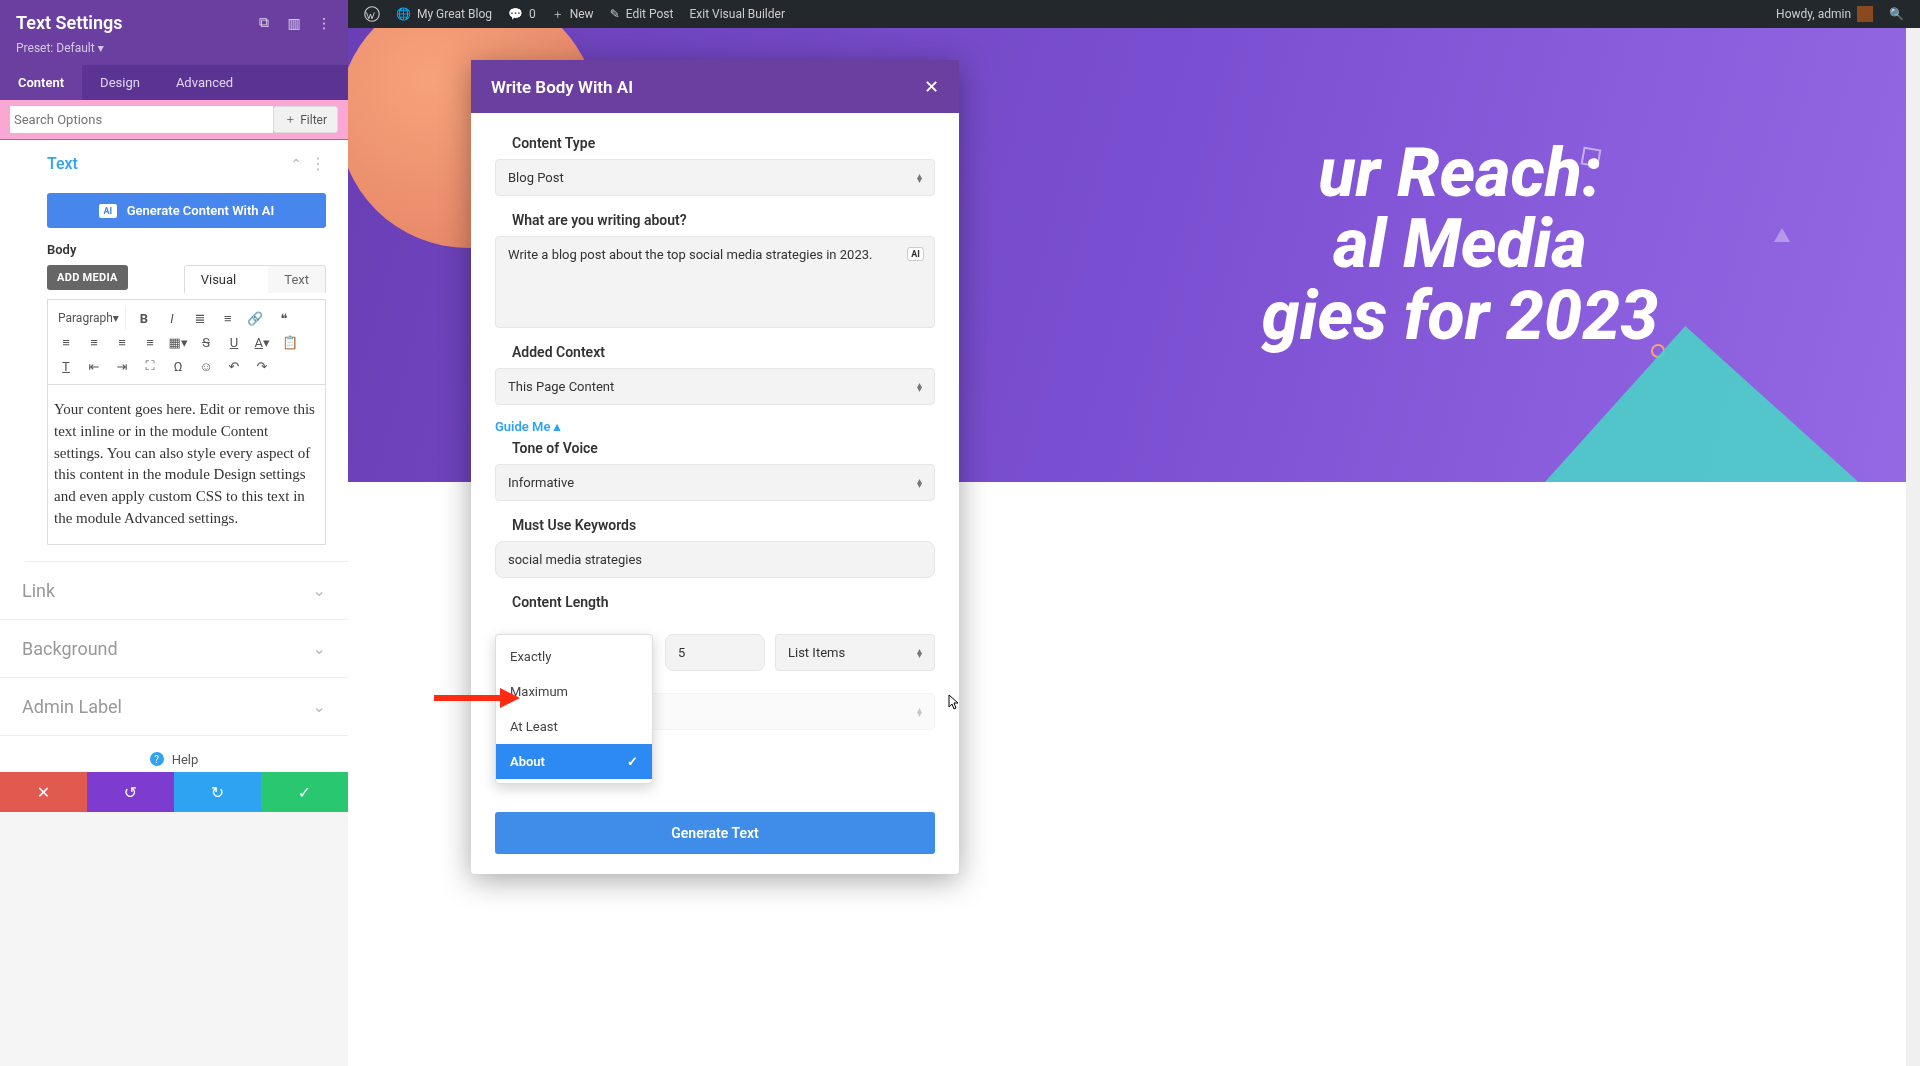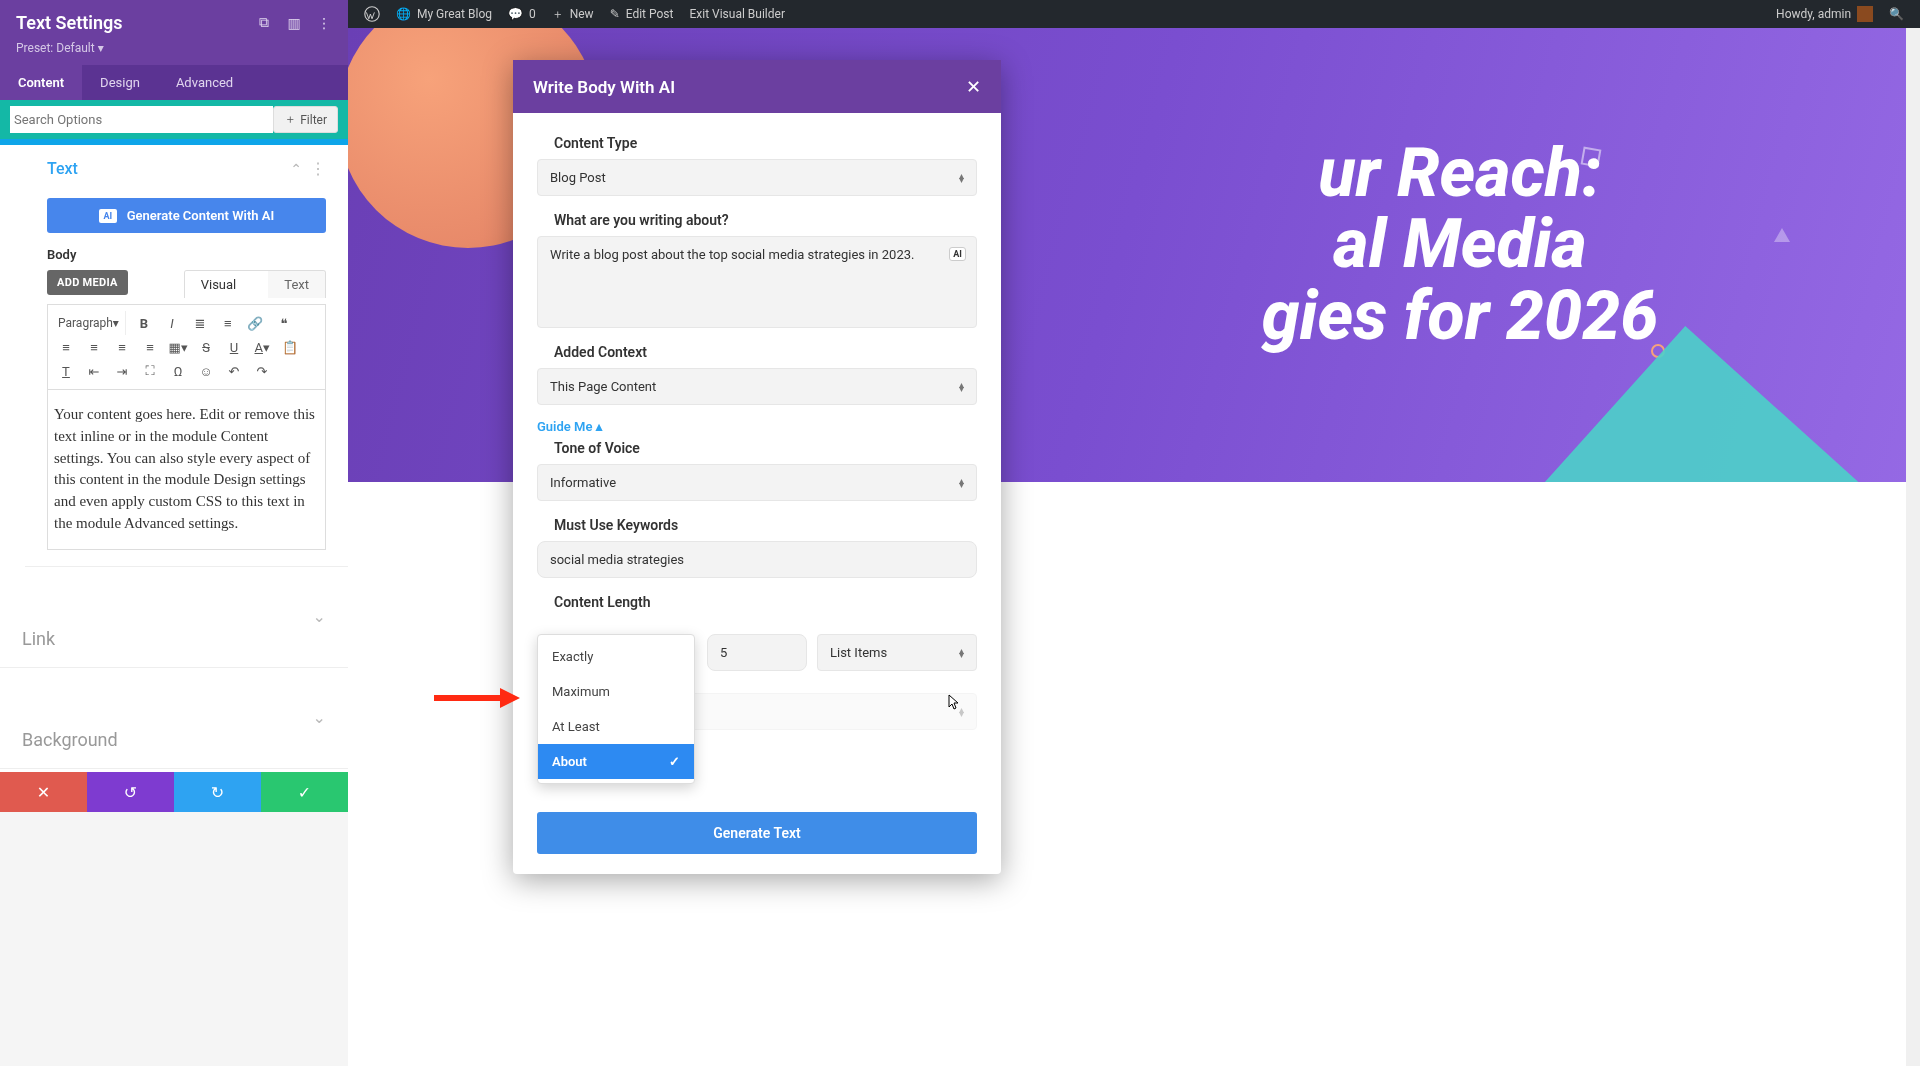--- a/index.html
+++ b/index.html
@@ -16,21 +16,21 @@
 .sidebar-inner { position: absolute; inset: 0; display: flex; flex-direction: column; }
 .sidebar-header { background: #6b3fa0; color: #fff; padding: 12px 16px 10px; }
 .sidebar-title-row { display: flex; align-items: center; justify-content: space-between; }
 .sidebar-title { font-size: 18px; font-weight: 600; }
 .sidebar-header-icons { display: flex; gap: 14px; align-items: center; }
 .sidebar-header-icons span { width: 16px; height: 16px; display: inline-flex; align-items: center; justify-content: center; color: #e0d5ee; font-size: 14px; cursor: pointer; }
 .preset-row { margin-top: 8px; font-size: 12px; color: #d5c8e6; }
 .tabs { display: flex; background: #5b3392; }
 .tabs .tab { flex: 0 0 auto; padding: 10px 18px; color: #e0d5ee; font-size: 13px; cursor: pointer; }
 .tabs .tab.active { background: #6b3fa0; color: #fff; font-weight: 600; }
-.search-filter { display: flex; align-items: center; border-bottom: 6px solid #0ea5e9; padding: 6px 10px; background: #14b8a6; }
+.search-filter { display: flex; align-items: center; border-bottom: 1px solid #0ea5e9; padding: 6px 10px; background: #f9a8d4; }
 .search-filter input { flex: 1; border: none; outline: none; font-size: 13px; color: #888; padding: 6px 4px; }
 .filter-btn { background: #f1f1f1; border: 1px solid #ddd; border-radius: 3px; padding: 4px 10px; font-size: 12px; color: #555; display: flex; align-items: center; gap: 4px; cursor: pointer; }
 
 .scroll-area { flex: 1; overflow-y: auto; }
 .section { border-bottom: 1px solid #eee; margin-left: 25px; }
 .section-header { display: flex; align-items: center; justify-content: space-between; padding: 14px 22px; cursor: pointer; }
 .section-header .title { color: #3c7bb5; font-size: 16px; font-weight: 500; }
 .section-header .chev { color: #b8b8b8; font-size: 14px; }
 .section-header.open .title { color: #2ea3f2; }
 .section-header .dots { color: #bbb; margin-left: 8px; }
@@ -44,42 +44,42 @@
 .editor-tabs { float: right; display: flex; gap: 16px; border: 1px solid #ddd; border-bottom: none; border-radius: 3px 3px 0 0; overflow: hidden; }
 .editor-tabs .etab { padding: 6px 16px; font-size: 13px; color: #666; background: #f7f7f7; cursor: pointer; }
 .editor-tabs .etab.active { background: #fff; color: #333; }
 
 .toolbar { clear: both; border: 1px solid #ddd; border-bottom: none; padding: 6px 4px; margin-top: 6px; display: flex; flex-wrap: wrap; gap: 0px; align-items: center; }
 .toolbar .tb { width: 28px; height: 24px; display: inline-flex; align-items: center; justify-content: center; color: #555; font-size: 13px; cursor: pointer; }
 .toolbar .para { width: auto; padding: 0 6px; font-size: 12px; color: #555; border-right: 1px solid #eee; margin-right: 4px; }
 .editor-body { border: 1px solid #ddd; padding: 14px 6px; font-family: Georgia, serif; font-size: 15px; line-height: 1.45; color: #333; min-height: 140px; background: #fff; }
 
 .collapsed-section { padding: 18px 22px; display: flex; justify-content: space-between; align-items: center; border-bottom: 1px solid #eee; cursor: pointer; }
-.collapsed-section .title { color: #999; font-size: 18px; margin-top: 43px; }
+.collapsed-section .title { color: #999; font-size: 18px; }
 .collapsed-section .chev { color: #bbb; }
 
 .help-row { text-align: center; padding: 16px; display: flex; align-items: center; justify-content: center; gap: 8px; color: #555; font-size: 13px; }
 .help-icon { width: 14px; height: 14px; border-radius: 50%; background: #2ea3f2; color: #fff; font-size: 10px; display: inline-flex; align-items: center; justify-content: center; }
 
 .bottom-actions { display: flex; height: 40px; }
 .bottom-actions .ba { flex: 1; display: flex; align-items: center; justify-content: center; color: #fff; font-size: 16px; cursor: pointer; }
 .ba.cancel { background: #e05a4f; }
 .ba.undo { background: #7e3bd0; }
 .ba.redo { background: #2ea3f2; }
 .ba.save { background: #29c770; }
 
 
 .canvas { position: absolute; top: 28px; left: 348px; right: 0; bottom: 0; background: linear-gradient(105deg, #6a3fb5 0%, #7a4ed0 45%, #9a6ee8 100%); overflow: hidden; }
 .peach-circle { position: absolute; left: -10px; top: -40px; width: 260px; height: 260px; border-radius: 50%; background: radial-gradient(circle at 35% 35%, #f7a27a, #e88a6a 70%, #d97857); }
 .teal-tri { position: absolute; right: 50px; bottom: 560px; width: 0; height: 0; border-left: 180px solid transparent; border-right: 180px solid transparent; border-bottom: 180px solid #4bd0c9; opacity: .9; transform: rotate(-3deg);}
 .hero-text { position: absolute; right: 60px; top: 110px; width: 800px; color: #fff; font-weight: 800; font-size: 68px; line-height: 1.05; text-align: center; font-style: italic; }
 .white-panel { position: absolute; left: 0; right: 0; top: 454px; bottom: 0; background: #fff; }
 
 
-.modal { position: absolute; left: 513px; top: 60px; width: 488px; background: #fff; border-radius: 4px; box-shadow: 0 6px 30px rgba(0,0,0,.35); z-index: 30; overflow: visible; }
+.modal { position: absolute; left: 471px; top: 60px; width: 488px; background: #fff; border-radius: 4px; box-shadow: 0 6px 30px rgba(0,0,0,.35); z-index: 30; overflow: visible; }
 .modal-header { background: #6b3fa0; color: #fff; padding: 16px 20px; display: flex; align-items: center; justify-content: space-between; }
 .modal-title { font-size: 17px; font-weight: 600; }
 .modal-close { font-size: 18px; cursor: pointer; }
 .modal-body { padding: 18px 24px 20px; }
 .field-label { font-size: 14px; font-weight: 600; color: #333; margin: 16px 17px 8px; }
 .field-label:first-child { margin-top: 4px; }
 .select-box { background: #f3f3f3; border: 1px solid #e6e6e6; border-radius: 4px; padding: 10px 12px; font-size: 13px; color: #333; display: flex; justify-content: space-between; align-items: center; cursor: pointer; }
 .select-caret { font-size: 10px; color: #777; line-height: 0.6; }
 .select-caret::before { content: "▴"; display:block; }
 .select-caret::after { content: "▾"; display:block; margin-top:-2px; }
@@ -152,21 +152,21 @@
 </div>
 
 <div class="canvas">
   <div class="peach-circle"></div>
   <div class="deco-square" style="right:320px; top:120px;"></div>
   <div class="deco-tri-sm" style="right:130px; top:200px;"></div>
   <div class="deco-circ" style="right:255px; top:316px;"></div>
   <div class="hero-text">
     <div>ur Reach:</div>
     <div>al Media</div>
-    <div>gies for 2026</div>
+    <div>gies for 2023</div>
   </div>
   <div class="teal-tri"></div>
   <div class="white-panel"></div>
   <div class="right-scroll"></div>
 </div>
 
 <div class="sidebar">
   <div class="sidebar-inner">
     <div class="sidebar-header">
       <div class="sidebar-title-row">

